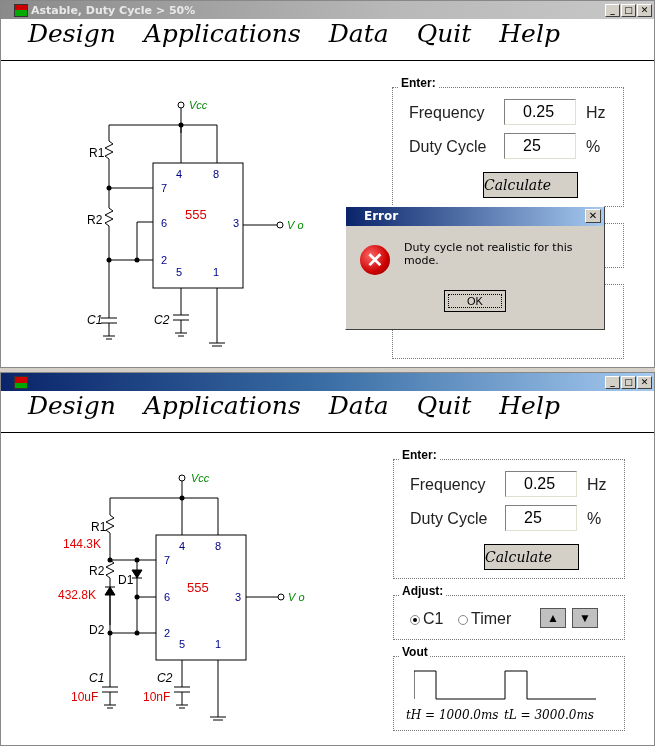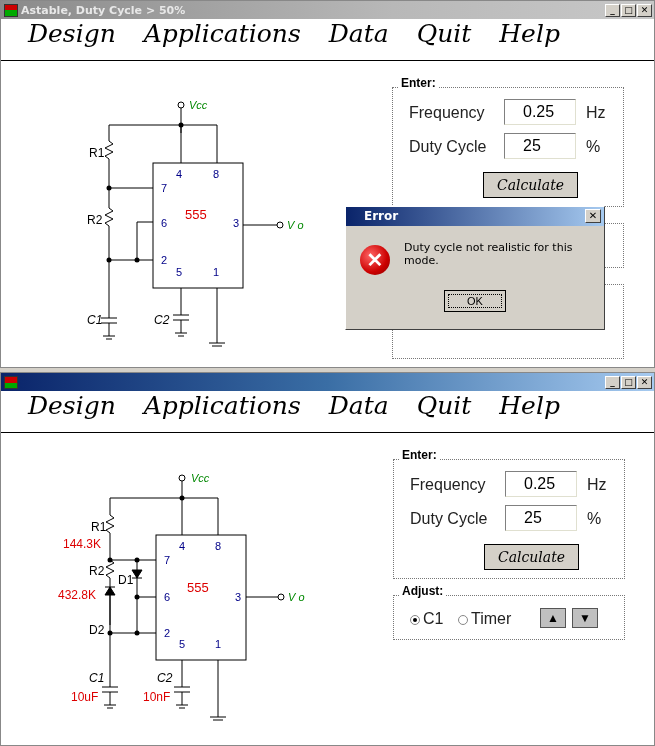--- a/index.html
+++ b/index.html
@@ -1,33 +1,33 @@
 <!DOCTYPE html>
 <html><head>
 <meta charset="utf-8">
 <style>
 *{box-sizing:border-box;margin:0;padding:0}
 body{width:655px;height:746px;background:#d4d0c8;font-family:"Liberation Sans",sans-serif;position:relative;overflow:hidden}
 .win{position:absolute;left:0;width:655px;background:#fff;border:1px solid #888}
 .win1{top:0;height:368px}
 .win2{top:372px;height:374px}
-.titlebar{height:18px;display:flex;align-items:center;padding-left:3px;font-family:"DejaVu Sans",sans-serif;font-size:11px;font-weight:bold;color:#fff}
+.titlebar{height:18px;display:flex;align-items:center;padding-left:13px;font-family:"DejaVu Sans",sans-serif;font-size:11px;font-weight:bold;color:#fff}
 .win1 .titlebar{background:linear-gradient(90deg,#8a8a8a,#b8b8b8 60%,#c8c8c8);color:#e8e8e8}
 .win2 .titlebar{background:linear-gradient(90deg,#0a246a,#3a6ea5 50%,#a6caf0)}
 .appicon{width:14px;height:13px;margin-right:3px;display:inline-block;background:linear-gradient(#c00 50%,#0a0 50%);border:1px solid #333}
 .tbtns{margin-left:auto;display:flex;gap:1px;margin-right:2px}
 .tbtn{width:15px;height:13px;background:#d4d0c8;border:1px solid;border-color:#fff #404040 #404040 #fff;font-size:9px;color:#000;text-align:center;line-height:11px}
 .menubar{height:42px;display:flex;padding-left:27px;gap:0;border-bottom:1px solid #000;font-family:"DejaVu Serif",serif;font-style:italic;font-size:25px;color:#000}
 .menubar span{margin-right:28px}
 .circ{position:absolute;left:60px;top:62px}
 .panel{position:absolute;border:1px dotted #777}
 .plegend{position:absolute;top:-12px;left:6px;background:#fff;font-weight:bold;font-size:12px;padding:0 2px}
 .lbl{position:absolute;font-size:16px;color:#222}
 .inp{position:absolute;width:72px;height:26px;border:1px solid;border-color:#808080 #e0e0d0 #e0e0d0 #808080;font-size:16px;padding-left:18px;line-height:24px;background:#fff}
-.calc{position:absolute;width:95px;height:26px;background:#d4d0c8;border:1px solid #000;font-family:"DejaVu Serif",serif;font-style:italic;font-size:14px;text-align:center;line-height:24px}
+.calc{position:absolute;width:95px;height:26px;background:#d4d0c8;border:1px solid #000;font-family:"DejaVu Serif",serif;font-style:italic;font-size:14px;text-align:left;line-height:24px}
 .dialog{position:absolute;left:345px;top:206px;width:260px;height:124px;background:#d4d0c8;border:1px solid;border-color:#fff #404040 #404040 #fff}
 .dtitle{height:19px;background:linear-gradient(90deg,#0a246a,#a6caf0);color:#fff;font-weight:bold;font-size:12px;padding-left:18px;line-height:19px;font-family:"DejaVu Sans",sans-serif;position:relative}
 .dclose{position:absolute;right:3px;top:2px;width:16px;height:14px;background:#d4d0c8;border:1px solid;border-color:#fff #404040 #404040 #fff;color:#000;font-size:10px;text-align:center;line-height:12px}
 .dmsg{position:absolute;left:58px;top:34px;font-size:11px;font-family:"DejaVu Sans",sans-serif}
 .dicon{position:absolute;left:14px;top:38px;width:30px;height:30px;border-radius:50%;background:radial-gradient(circle at 35% 35%,#f66,#c00 60%,#800);color:#fff;font-weight:bold;font-size:20px;text-align:center;line-height:30px}
 .okbtn{position:absolute;left:98px;top:83px;width:62px;height:22px;border:1px solid #000;background:#d4d0c8;font-size:11px;text-align:center;line-height:20px;outline:1px dotted #000;outline-offset:-5px}
 .sbtn{position:absolute;width:26px;height:20px;background:#c0c0c0;border:1px solid #555;text-align:center;font-size:12px;line-height:18px}
 .radio{display:inline-block;width:10px;height:10px;border-radius:50%;border:1px solid #888;vertical-align:middle;margin-right:3px;position:relative}
 .radio.on::after{content:"";position:absolute;left:2px;top:2px;width:4px;height:4px;border-radius:50%;background:#000}
 </style>
@@ -235,13 +235,21 @@
   <span class="lbl" style="left:193px;top:50px">%</span>
   <div class="calc" style="left:90px;top:84px">Calculate</div>
  </div>
  <div class="panel" style="left:392px;top:222px;width:232px;height:45px">
   <span class="plegend">Adjust:</span>
   <span class="lbl" style="left:16px;top:14px"><span class="radio on"></span><span>C1</span></span>
   <span class="lbl" style="left:64px;top:14px"><span class="radio"></span><span>Timer</span></span>
   <div class="sbtn" style="left:146px;top:12px">▲</div>
   <div class="sbtn" style="left:178px;top:12px">▼</div>
  </div>
+ <div class="panel" style="left:392px;top:283px;width:232px;height:75px">
+  <span class="plegend">Vout</span>
+  <svg style="position:absolute;left:20px;top:12px" width="190" height="34">
+   <polyline points="0,30 0,2 22,2 22,30 91,30 91,2 113,2 113,30 182,30" fill="none" stroke="#000"></polyline>
+  </svg>
+  <span style="position:absolute;left:12px;top:51px;font-family:'DejaVu Serif',serif;font-style:italic;font-size:12px">tH = 1000.0ms</span>
+  <span style="position:absolute;left:110px;top:51px;font-family:'DejaVu Serif',serif;font-style:italic;font-size:12px">tL = 3000.0ms</span>
+ </div>
 </div>
 
 </body></html>

